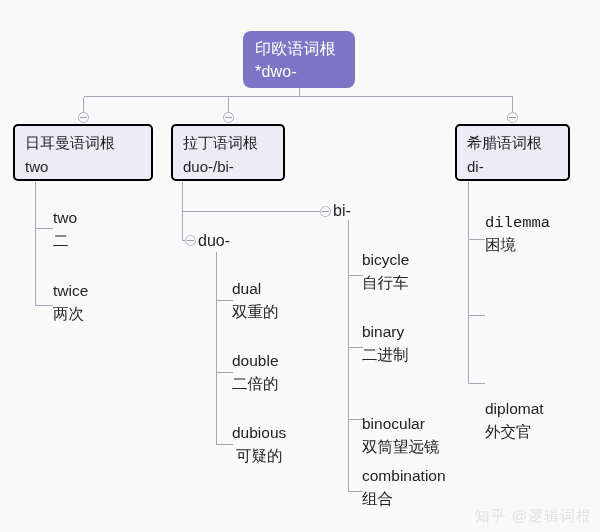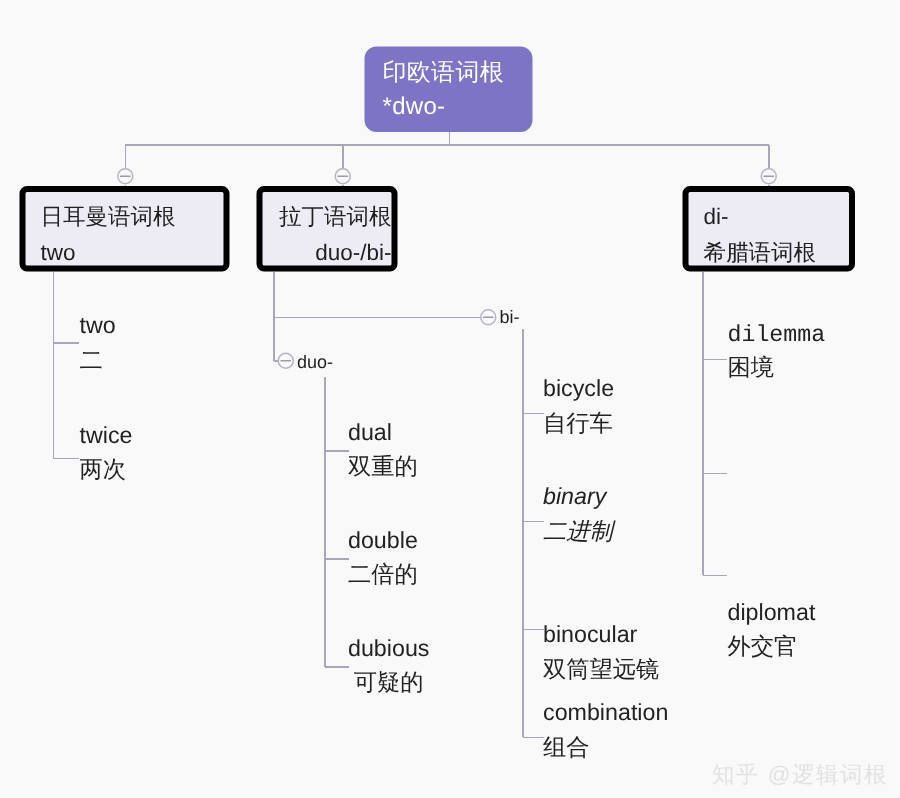--- a/index.html
+++ b/index.html
@@ -45,41 +45,41 @@
     margin-top: 16px;
   }
   .root-node .ln {
     display: block;
     white-space: nowrap;
   }
   
   .branch-node {
     position: absolute;
     background: #edebf4;
-    border: 4px solid #000000;
+    border: 2px solid #000000;
     border-radius: 5px;
     box-sizing: border-box;
     padding: 5px 0 0 10px;
     color: #1f1f1f;
     font-size: 15px;
     line-height: 24px;
   }
   .branch-node .ln {
     display: block;
     white-space: nowrap;
   }
   #node-germanic { left: 13px;  top: 124px; width: 140px; height: 57px; }
-  #node-latin    { left: 171px; top: 124px; width: 94px; height: 57px; text-align: right; }
+  #node-latin    { left: 171px; top: 124px; width: 114px; height: 57px; }
   #node-greek    { left: 455px; top: 124px; width: 115px; height: 57px; }
 
   
   .sub-node {
     position: absolute;
     color: #1f1f1f;
-    font-size: 12px;
+    font-size: 16px;
     line-height: 20px;
     white-space: nowrap;
   }
   #node-bi  { left: 333px; top: 201px; }
   #node-duo { left: 198px; top: 231px; }
 
   
   .leaf {
     position: absolute;
     white-space: nowrap;
@@ -191,22 +191,22 @@
   </div>
 
   <div class="handle" style="left:223px; top:112px;"></div>
   <div class="branch-node" id="node-latin">
     <span class="ln">拉丁语词根</span>
     <span class="ln">duo-/bi-</span>
   </div>
 
   <div class="handle" style="left:507px; top:112px;"></div>
   <div class="branch-node" id="node-greek">
+    <span class="ln">希腊语词根</span>
     <span class="ln">di-</span>
-    <span class="ln">希腊语词根</span>
   </div>
 
   <div class="handle" style="left:320px; top:206px;"></div>
   <div class="sub-node" id="node-bi">bi-</div>
 
   <div class="handle" style="left:185px; top:235px;"></div>
   <div class="sub-node" id="node-duo">duo-</div>
 
   <div class="leaf" style="left:53px; top:207px;">
     <span class="en">two</span>
@@ -227,21 +227,21 @@
   </div>
   <div class="leaf" style="left:232px; top:422px;text-align:center;">
     <span class="en">dubious</span>
     <span class="zh">可疑的</span>
   </div>
 
   <div class="leaf" style="left:362px; top:249px;">
     <span class="en">bicycle</span>
     <span class="zh">自行车</span>
   </div>
-  <div class="leaf" style="left:362px; top:321px;font-style:italic;">
+  <div class="leaf" style="left:362px; top:321px;">
     <span class="en">binary</span>
     <span class="zh">二进制</span>
   </div>
   <div class="leaf" style="left:362px; top:393px;margin-top:20px;">
     <span class="en">binocular</span>
     <span class="zh">双筒望远镜</span>
   </div>
   <div class="leaf" style="left:362px; top:465px;">
     <span class="en">combination</span>
     <span class="zh">组合</span>

